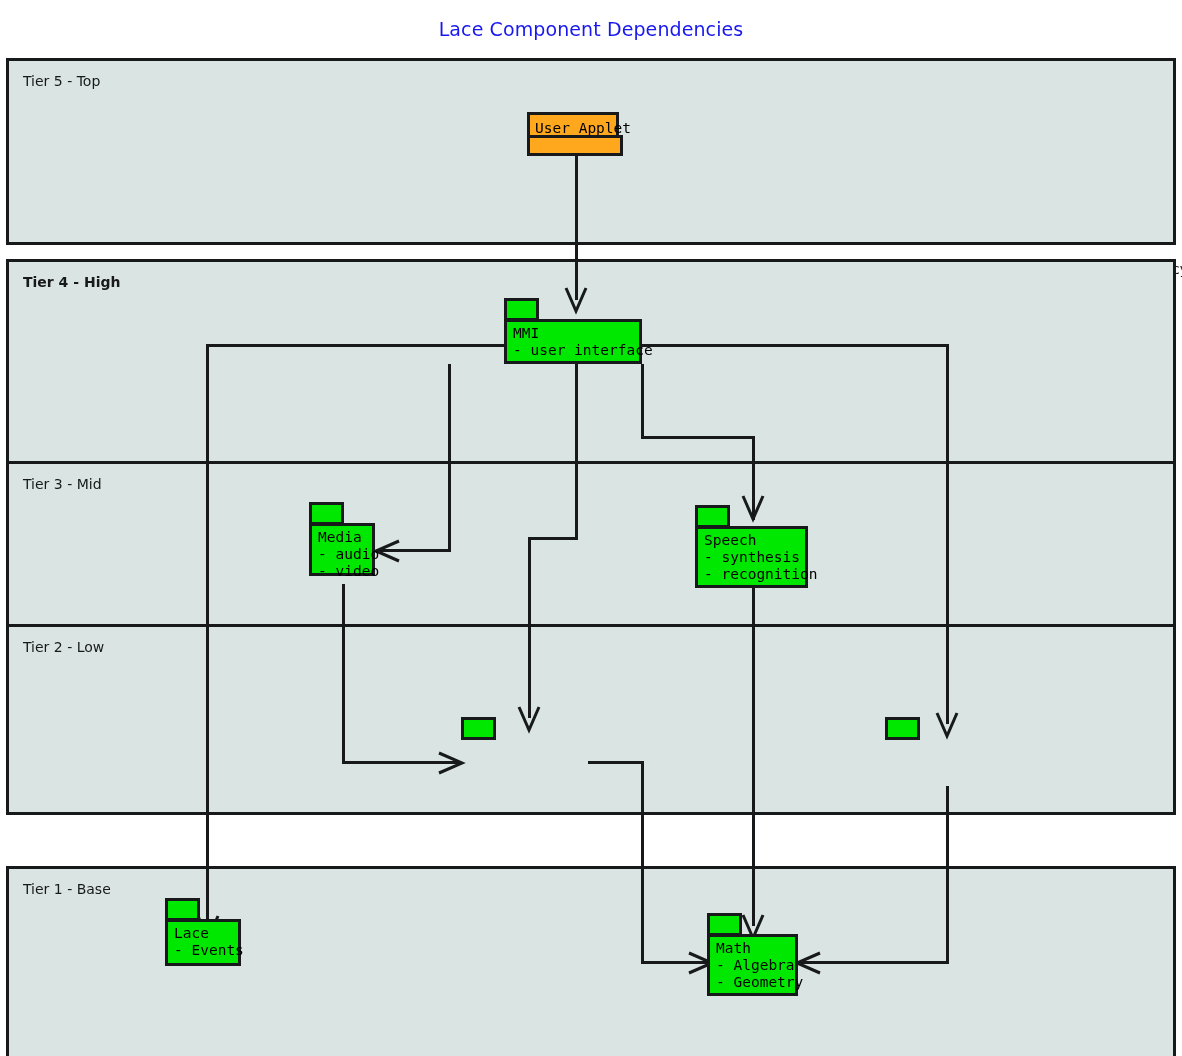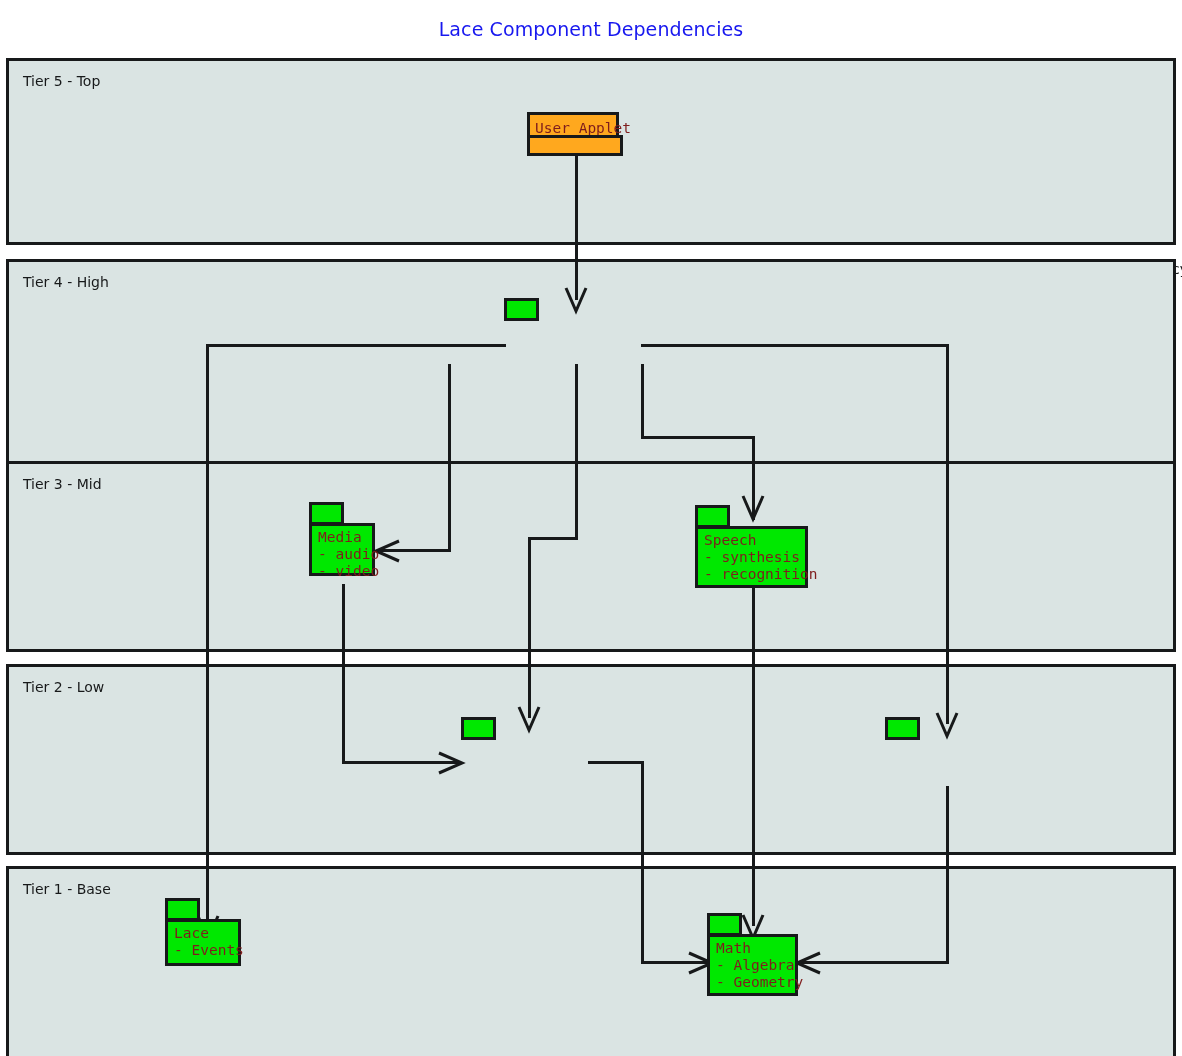--- a/index.html
+++ b/index.html
@@ -34,23 +34,23 @@
   .tier-label {
     position: absolute;
     left: 14px;
     top: 12px;
     font-size: 14px;
     color: #17191a;
     font-family: "DejaVu Sans", sans-serif;
     white-space: nowrap;
   }
   #tier5 { left: 6px;  top: 58px;  width: 1170px; height: 187px; }
-  #tier4 { left: 6px;  top: 259px; width: 1170px; height: 222px; }
+  #tier4 { left: 6px;  top: 259px; width: 1170px; height: 222px; font-weight: bold; }
   #tier3 { left: 6px;  top: 461px; width: 1170px; height: 191px; }
-  #tier2 { left: 6px;  top: 664px; width: 1170px; height: 191px; }
+  #tier2 { left: 6px;  top: 624px; width: 1170px; height: 191px; }
   #tier1 { left: 6px;  top: 866px; width: 1170px; height: 228px; }
 
   #legend-note {
     position: absolute;
     left: 836px;
     top: 200px;
     font-size: 14px;
     color: #17191a;
     font-family: "DejaVu Sans", sans-serif;
     white-space: nowrap;
@@ -75,21 +75,21 @@
     left: 0;
     border: 3px solid #17191a;
     box-sizing: border-box;
     background: #00e800;
     padding: 3px 5px 4px 6px;
   }
   .pkg-line {
     font-family: "DejaVu Sans Mono", monospace;
     font-size: 14.5px;
     line-height: 17px;
-    color: #7f1d1d;
+    color: #000000;
     white-space: pre;
   }
   
   .pkg.applet .pkg-tab,
   .pkg.applet .pkg-body { background: #ffa81e; }
   .pkg.applet .pkg-tab {
     height: 26px;
     padding: 3px 4px 0 5px;
   }
 
@@ -212,20 +212,24 @@
 
 <div class="pkg applet" style="left:527px; top:112px; width:96px; height:44px;">
   <div class="pkg-tab" style="width:92px;">
     <span class="pkg-line">User Applet</span>
   </div>
   <div class="pkg-body" style="top:23px; width:96px; height:21px;"></div>
 </div>
 
 <div class="pkg" style="left:504px; top:298px; width:138px; height:66px;">
   <div class="pkg-tab" style="width:35px;"></div>
+  <div class="pkg-body" style="top:21px; width:138px; height:45px;">
+    <div class="pkg-line">MMI</div>
+    <div class="pkg-line">- user interface</div>
+  </div>
 </div>
 
 <div class="pkg" style="left:309px; top:502px; width:66px; height:84px;">
   <div class="pkg-tab" style="width:35px;"></div>
   <div class="pkg-body" style="top:21px; width:66px; height:53px;">
     <div class="pkg-line">Media</div>
     <div class="pkg-line">- audio</div>
     <div class="pkg-line">- video</div>
   </div>
 </div>

